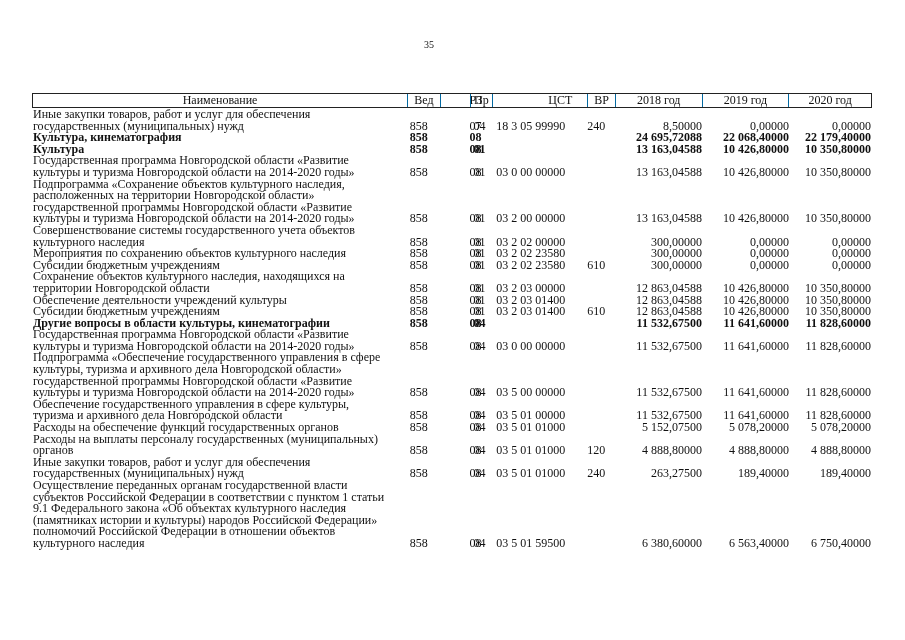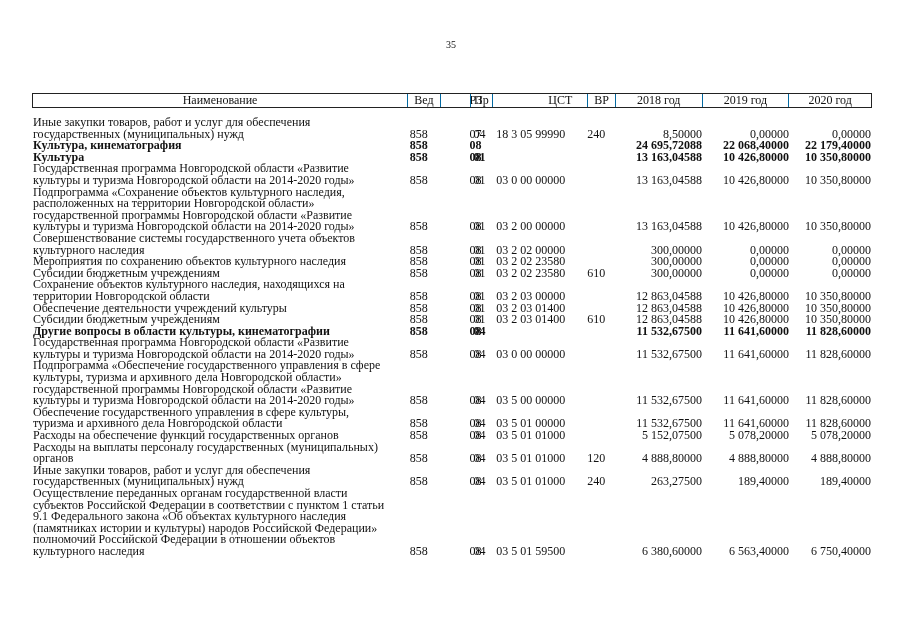--- a/index.html
+++ b/index.html
@@ -1,31 +1,31 @@
 <!DOCTYPE html>
 <html><head>
 <meta charset="utf-8">
 <style>
   html, body { margin: 0; padding: 0; background: #ffffff; }
   body { width: 905px; height: 640px; position: relative; overflow: hidden;
          font-family: "Liberation Serif", "DejaVu Serif", serif; color: #111; }
-  .page-number { position: absolute; left: 446px; top: 39px; font-size: 10px; }
+  .page-number { position: absolute; left: 424px; top: 39px; font-size: 10px; }
   .tbl { position: absolute; left: 32px; top: 93px; width: 840px; }
   .hdr { display: flex; height: 15px; border: 1px solid #222; box-sizing: border-box; font-size: 12px; line-height: 13px; }
   .hdr > div { box-sizing: border-box; border-left: 1px solid #0369a1; text-align: center; white-space: nowrap; }
   .hdr > div:first-child { border-left: none; }
   .c-name { width: 380px; }
   .c-ved  { width: 33px; }
   .c-rz   { width: 18px; padding-left: 29px; }
   .c-pr   { width: 23px; }
   .c-cst  { width: 96px; padding-left: 40px; }
   .c-vr   { width: 28px; }
   .c-y    { width: 88px; }
   .c-y3   { width: 84px; }
-  .rows { margin-top: 9px; }
+  .rows { margin-top: 1px; }
   .row { display: flex; align-items: flex-end; font-size: 12px; line-height: 11.6px; }
   .row.bold { font-weight: bold; }
   .row .c-name { padding-left: 1px; white-space: pre-line; }
   .row .c-ved { text-align: left; padding-left: 2px; }
   .row .c-rz { text-align: left; }
   .row .c-pr { text-align: left; padding-left: 4px; }
   .row .c-cst { text-align: left; padding-left: 4px; white-space: nowrap; }
   .row .c-vr { text-align: left; }
   .row .c-y, .row .c-y3 { text-align: right; white-space: nowrap; }
   .row .c-y3 { padding-right: 1px; }

